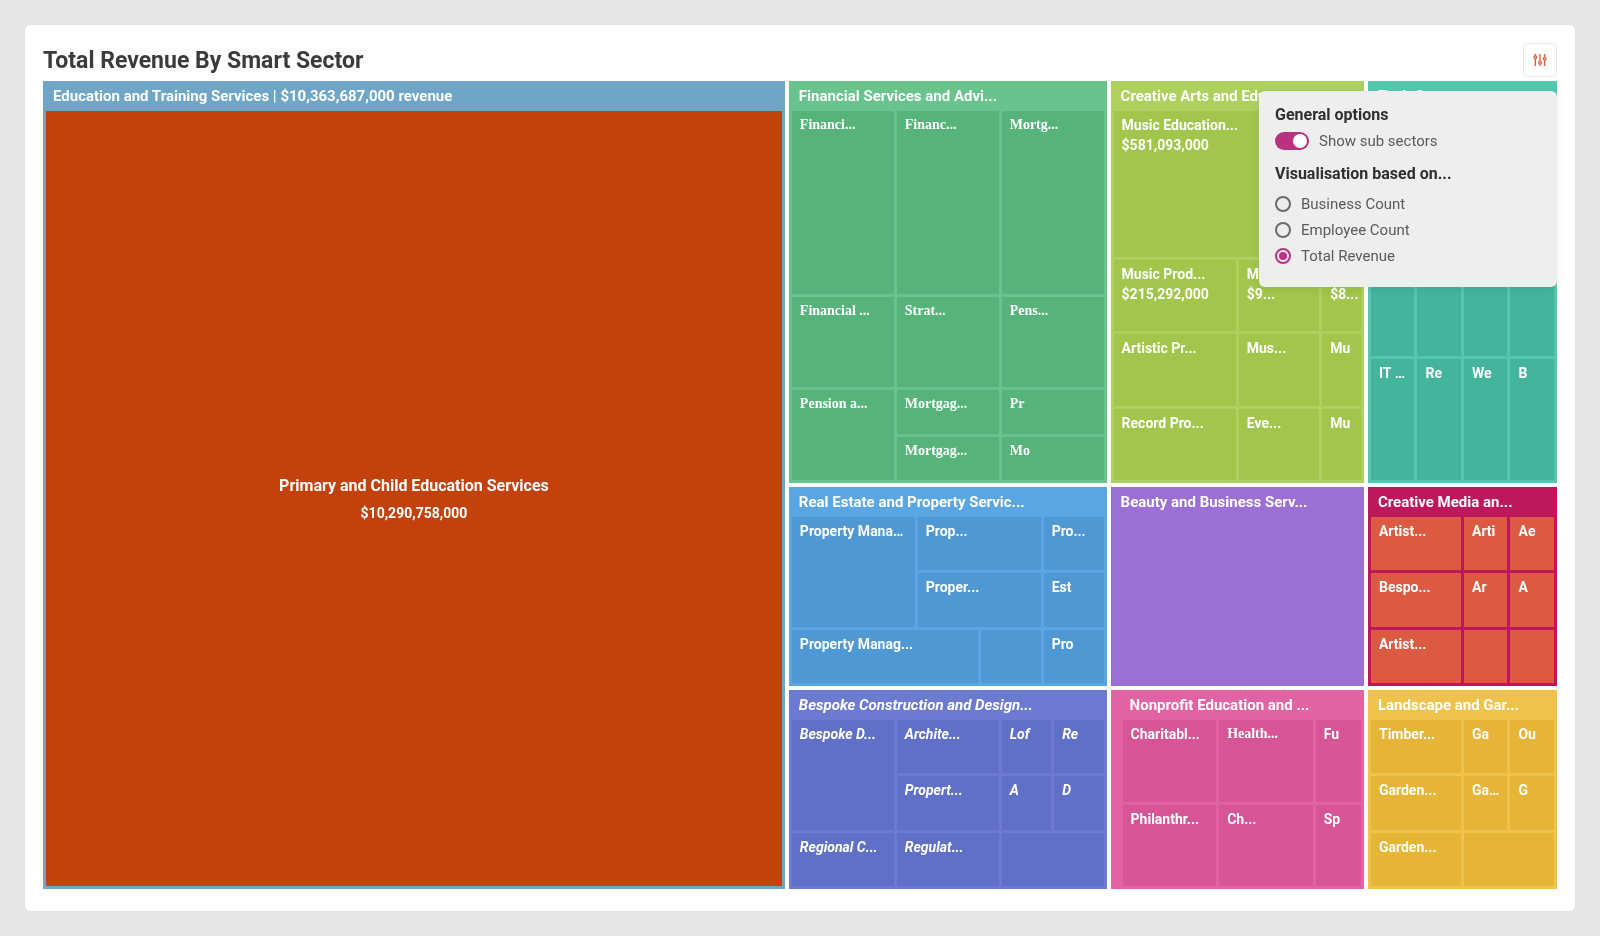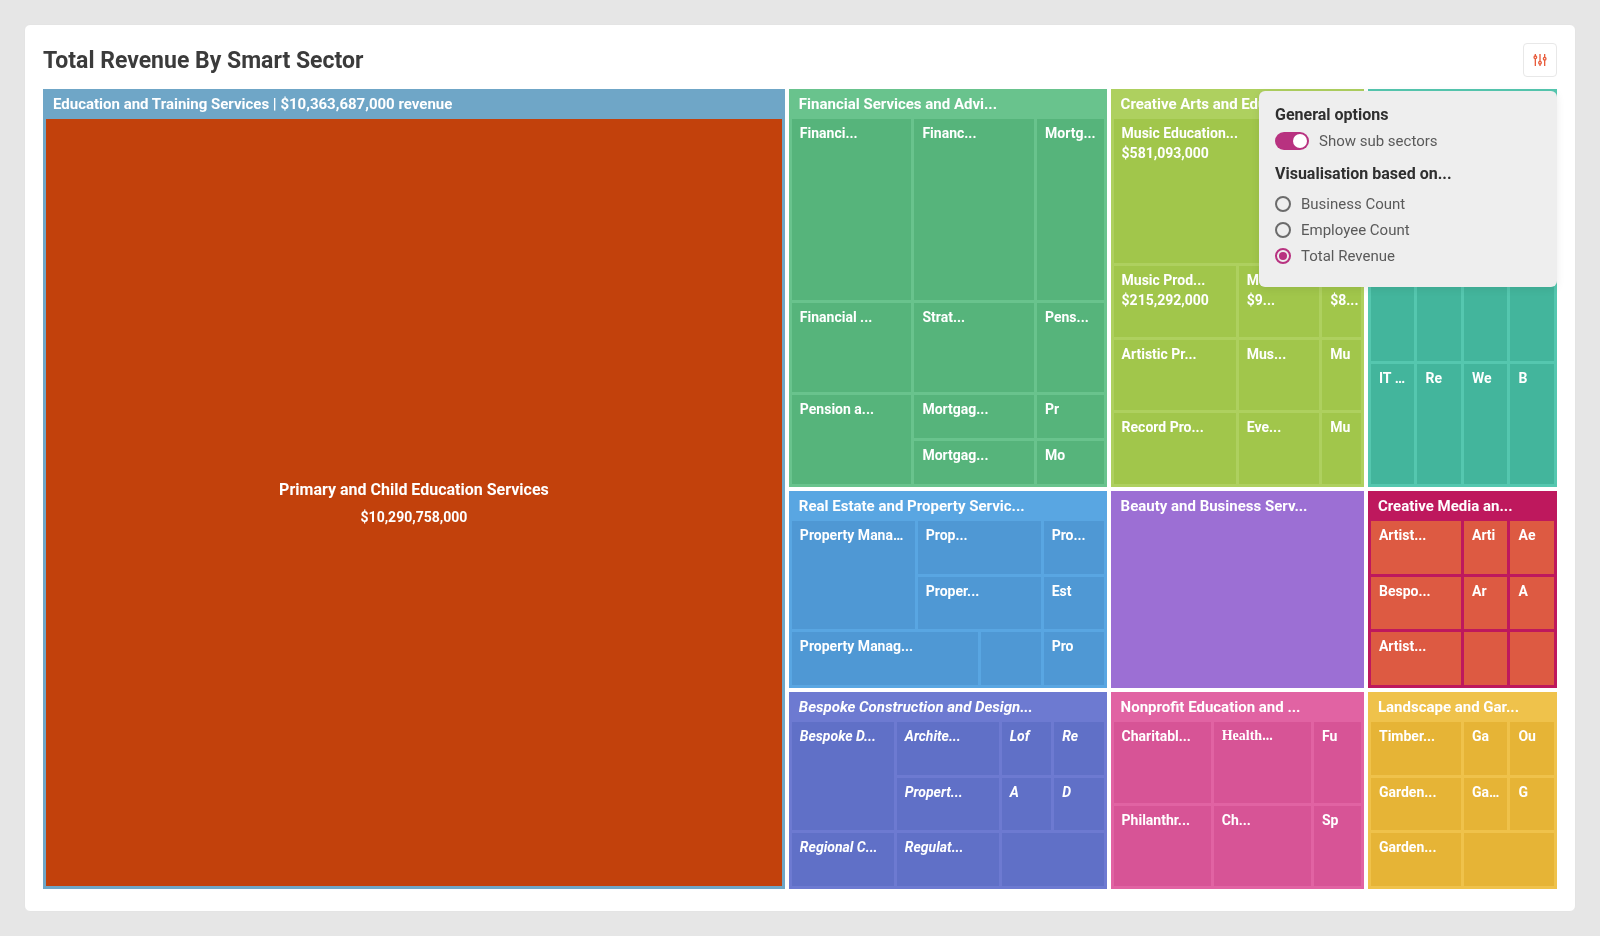--- a/index.html
+++ b/index.html
@@ -16,21 +16,21 @@
     position: relative;
     padding: 18px 18px 22px 18px;
     height: 100%;
     display: flex;
     flex-direction: column;
   }
   .card-header {
     display: flex;
     justify-content: space-between;
     align-items: center;
-    margin-bottom: 12px;
+    margin-bottom: 4px;
   }
   .card-title {
     font-size: 23px;
     font-weight: 700;
     color: #3b3b3b;
   }
   .settings-btn {
     width: 34px;
     height: 34px;
     border: 1px solid #e8e8e8;
@@ -206,21 +206,21 @@
       <div class="sector-body" style="grid-template-columns:1fr; grid-template-rows:1fr;">
         <div class="cell center-cell">
           <div>Primary and Child Education Services</div>
           <div class="sub">$10,290,758,000</div>
         </div>
       </div>
     </div>
 
     <div class="sector s-fin" style="grid-column:2/7; grid-row:1/7;">
       <div class="sector-head"><span>Financial Services and Advi...</span></div>
-      <div class="sector-body" style="grid-template-columns:repeat(4,1fr); grid-template-rows:repeat(4,1fr);">
+      <div class="sector-body" style="grid-template-columns:repeat(6,1fr); grid-template-rows:repeat(4,1fr);font-family:Liberation Serif, serif;">
         <div class="cell" style="grid-column:1/3; grid-row:1/3;">Financi...</div>
         <div class="cell" style="grid-column:3/5; grid-row:1/3;">Financ...</div>
         <div class="cell" style="grid-column:5/7; grid-row:1/3;">Mortg...</div>
         <div class="cell" style="grid-column:1/3; grid-row:3/4;">Financial ...</div>
         <div class="cell" style="grid-column:3/5; grid-row:3/4;">Strat...</div>
         <div class="cell" style="grid-column:5/7; grid-row:3/4;">Pens...</div>
         <div class="cell" style="grid-column:1/3; grid-row:4/5;">Pension a...</div>
         <div class="cell" style="grid-column:3/5; grid-row:4/5; display:flex; flex-direction:column; gap:3px; padding:0; background:transparent;">
           <div class="cell" style="flex:1;">Mortgag...</div>
           <div class="cell" style="flex:1;">Mortgag...</div>
@@ -321,21 +321,21 @@
         <div class="cell" style="grid-column:6/7; grid-row:1/2;">Re</div>
         <div class="cell" style="grid-column:3/5; grid-row:2/3;">Propert...</div>
         <div class="cell" style="grid-column:5/6; grid-row:2/3;">A</div>
         <div class="cell" style="grid-column:6/7; grid-row:2/3;">D</div>
         <div class="cell" style="grid-column:1/3; grid-row:3/4;">Regional C...</div>
         <div class="cell" style="grid-column:3/5; grid-row:3/4;">Regulat...</div>
         <div class="cell" style="grid-column:5/7; grid-row:3/4;"></div>
       </div>
     </div>
 
-    <div class="sector s-non" style="grid-column:7/11; grid-row:10/13;">
+    <div class="sector s-non" style="grid-column:7/11; grid-row:10/13;padding-left:9px;">
       <div class="sector-head"><span>Nonprofit Education and ...</span></div>
       <div class="sector-body" style="grid-template-columns:repeat(5,1fr); grid-template-rows:repeat(2,1fr);">
         <div class="cell" style="grid-column:1/3; grid-row:1/2;">Charitabl...</div>
         <div class="cell" style="grid-column:3/5; grid-row:1/2;font-family:Liberation Serif, serif;">Health...</div>
         <div class="cell" style="grid-column:5/6; grid-row:1/2;">Fu</div>
         <div class="cell" style="grid-column:1/3; grid-row:2/3;">Philanthr...</div>
         <div class="cell" style="grid-column:3/5; grid-row:2/3;">Ch...</div>
         <div class="cell" style="grid-column:5/6; grid-row:2/3;">Sp</div>
       </div>
     </div>

